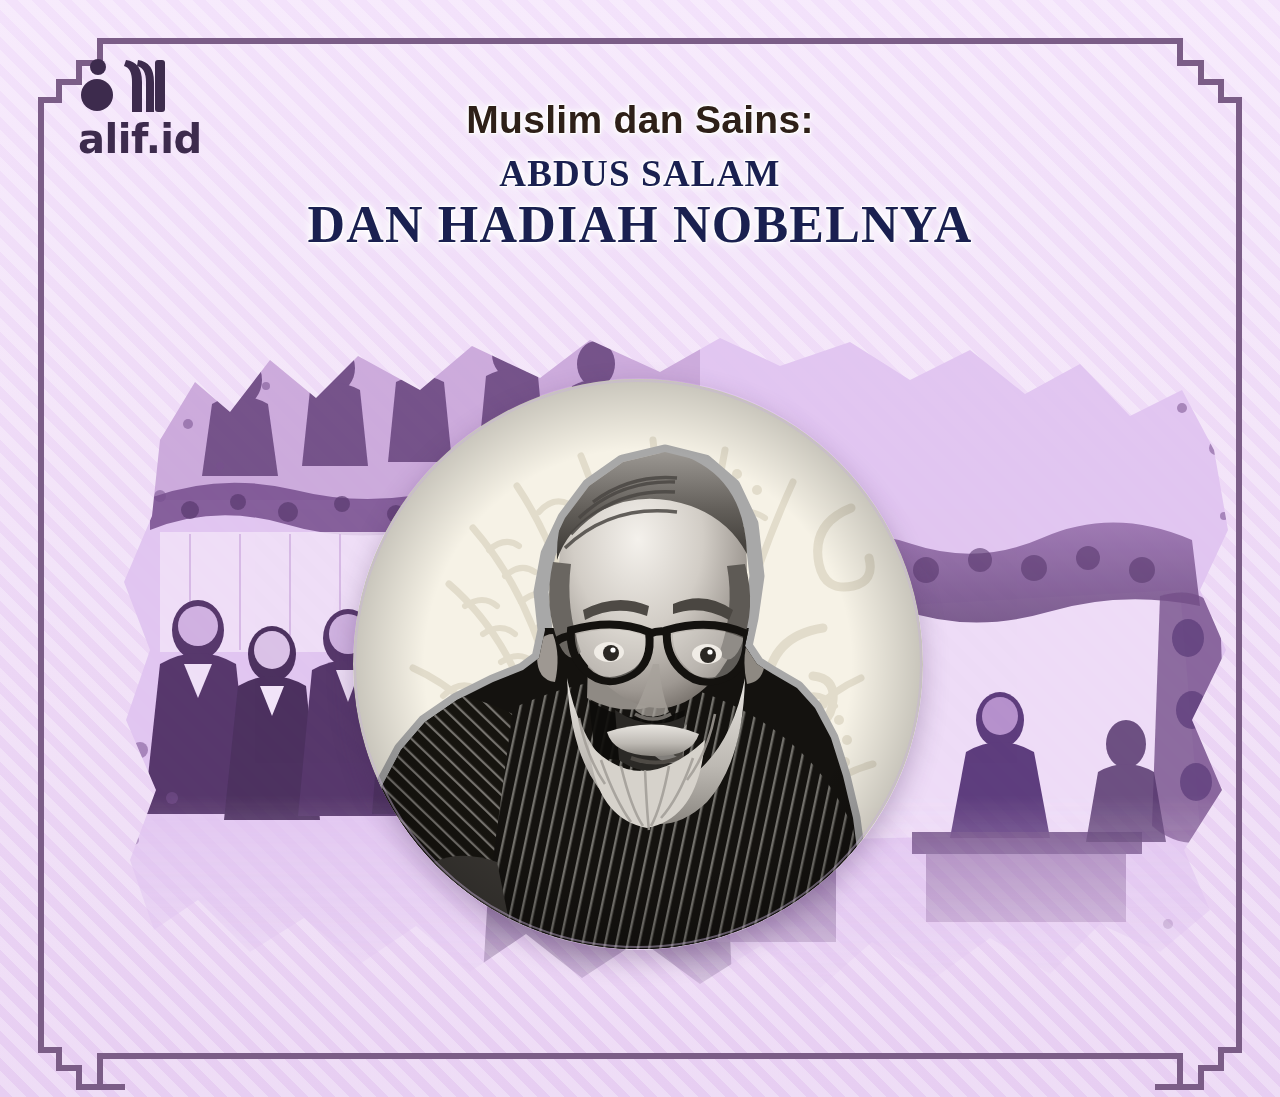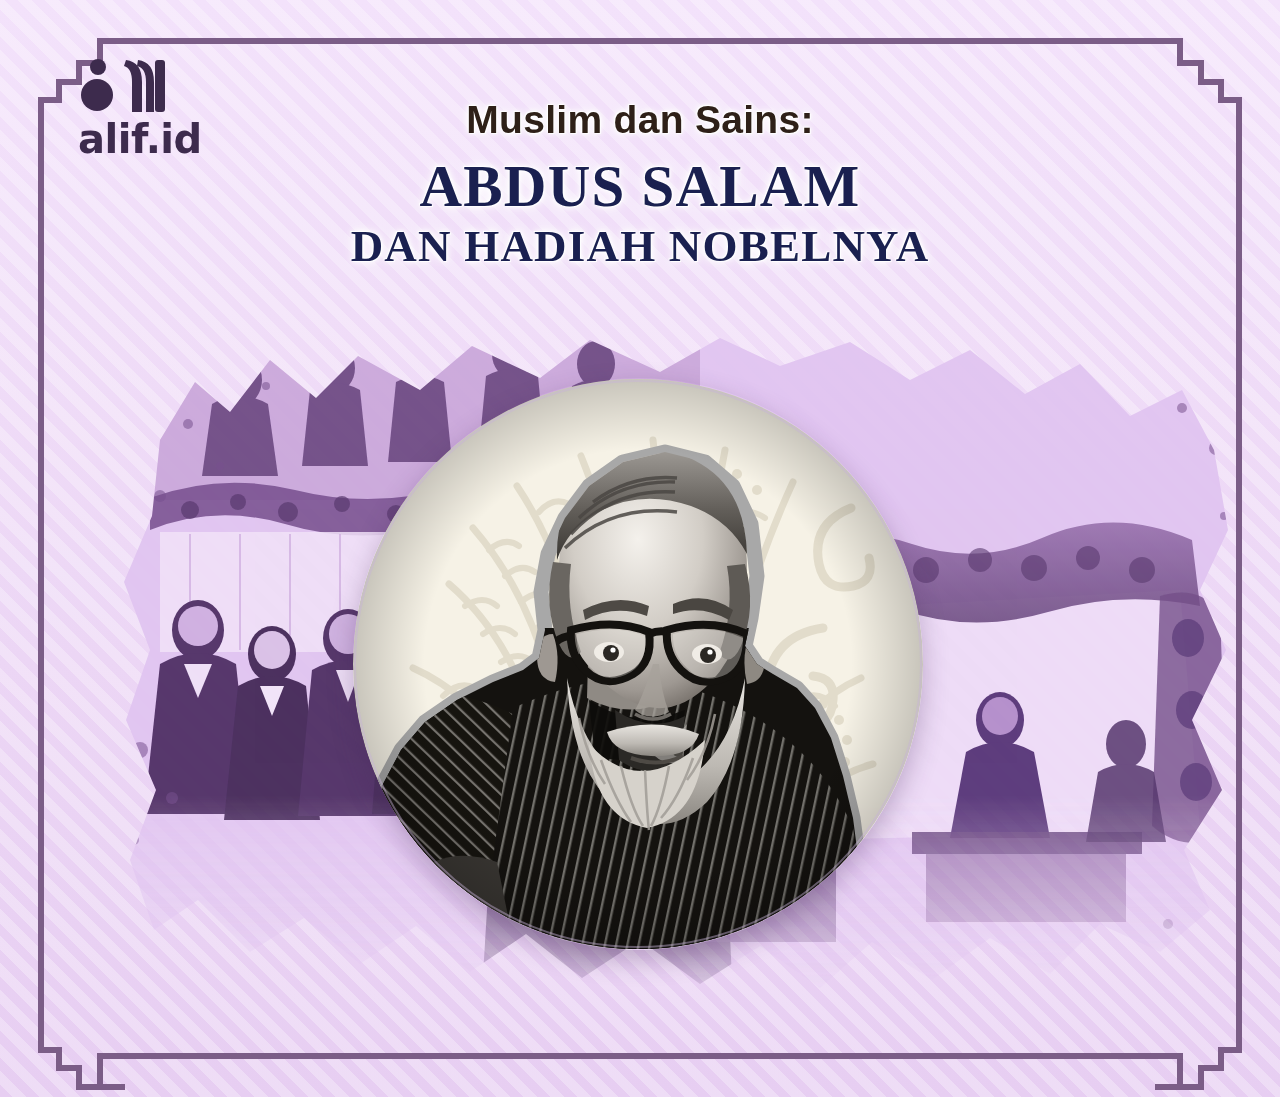--- a/index.html
+++ b/index.html
@@ -97,22 +97,22 @@
       1px 1px 0 rgba(255,255,255,.9), -1px -1px 0 rgba(255,255,255,.9);
   }
   .maintitle{
     font-family:"Liberation Serif", serif;
     font-weight:700; color:#1a2050;
     letter-spacing:1.2px; line-height:1.12;
     text-shadow:
       0 0 5px #fff, 0 0 9px #fff, 0 0 14px #fff,
       1px 1px 0 rgba(255,255,255,.95), -1px -1px 0 rgba(255,255,255,.95);
   }
-  #title-1{ font-size:59px; margin-top:10px; }
-  #title-2{ font-size:45px; margin-top:2px; }
+  #title-1{ font-size:37px; margin-top:10px; }
+  #title-2{ font-size:52px; margin-top:2px; }
 
   
   #collage{
     position:absolute; left:120px; top:320px;
     width:1120px; height:700px; z-index:3;
   }
 
   
   #portrait{
     position:absolute; left:353px; top:378px;

